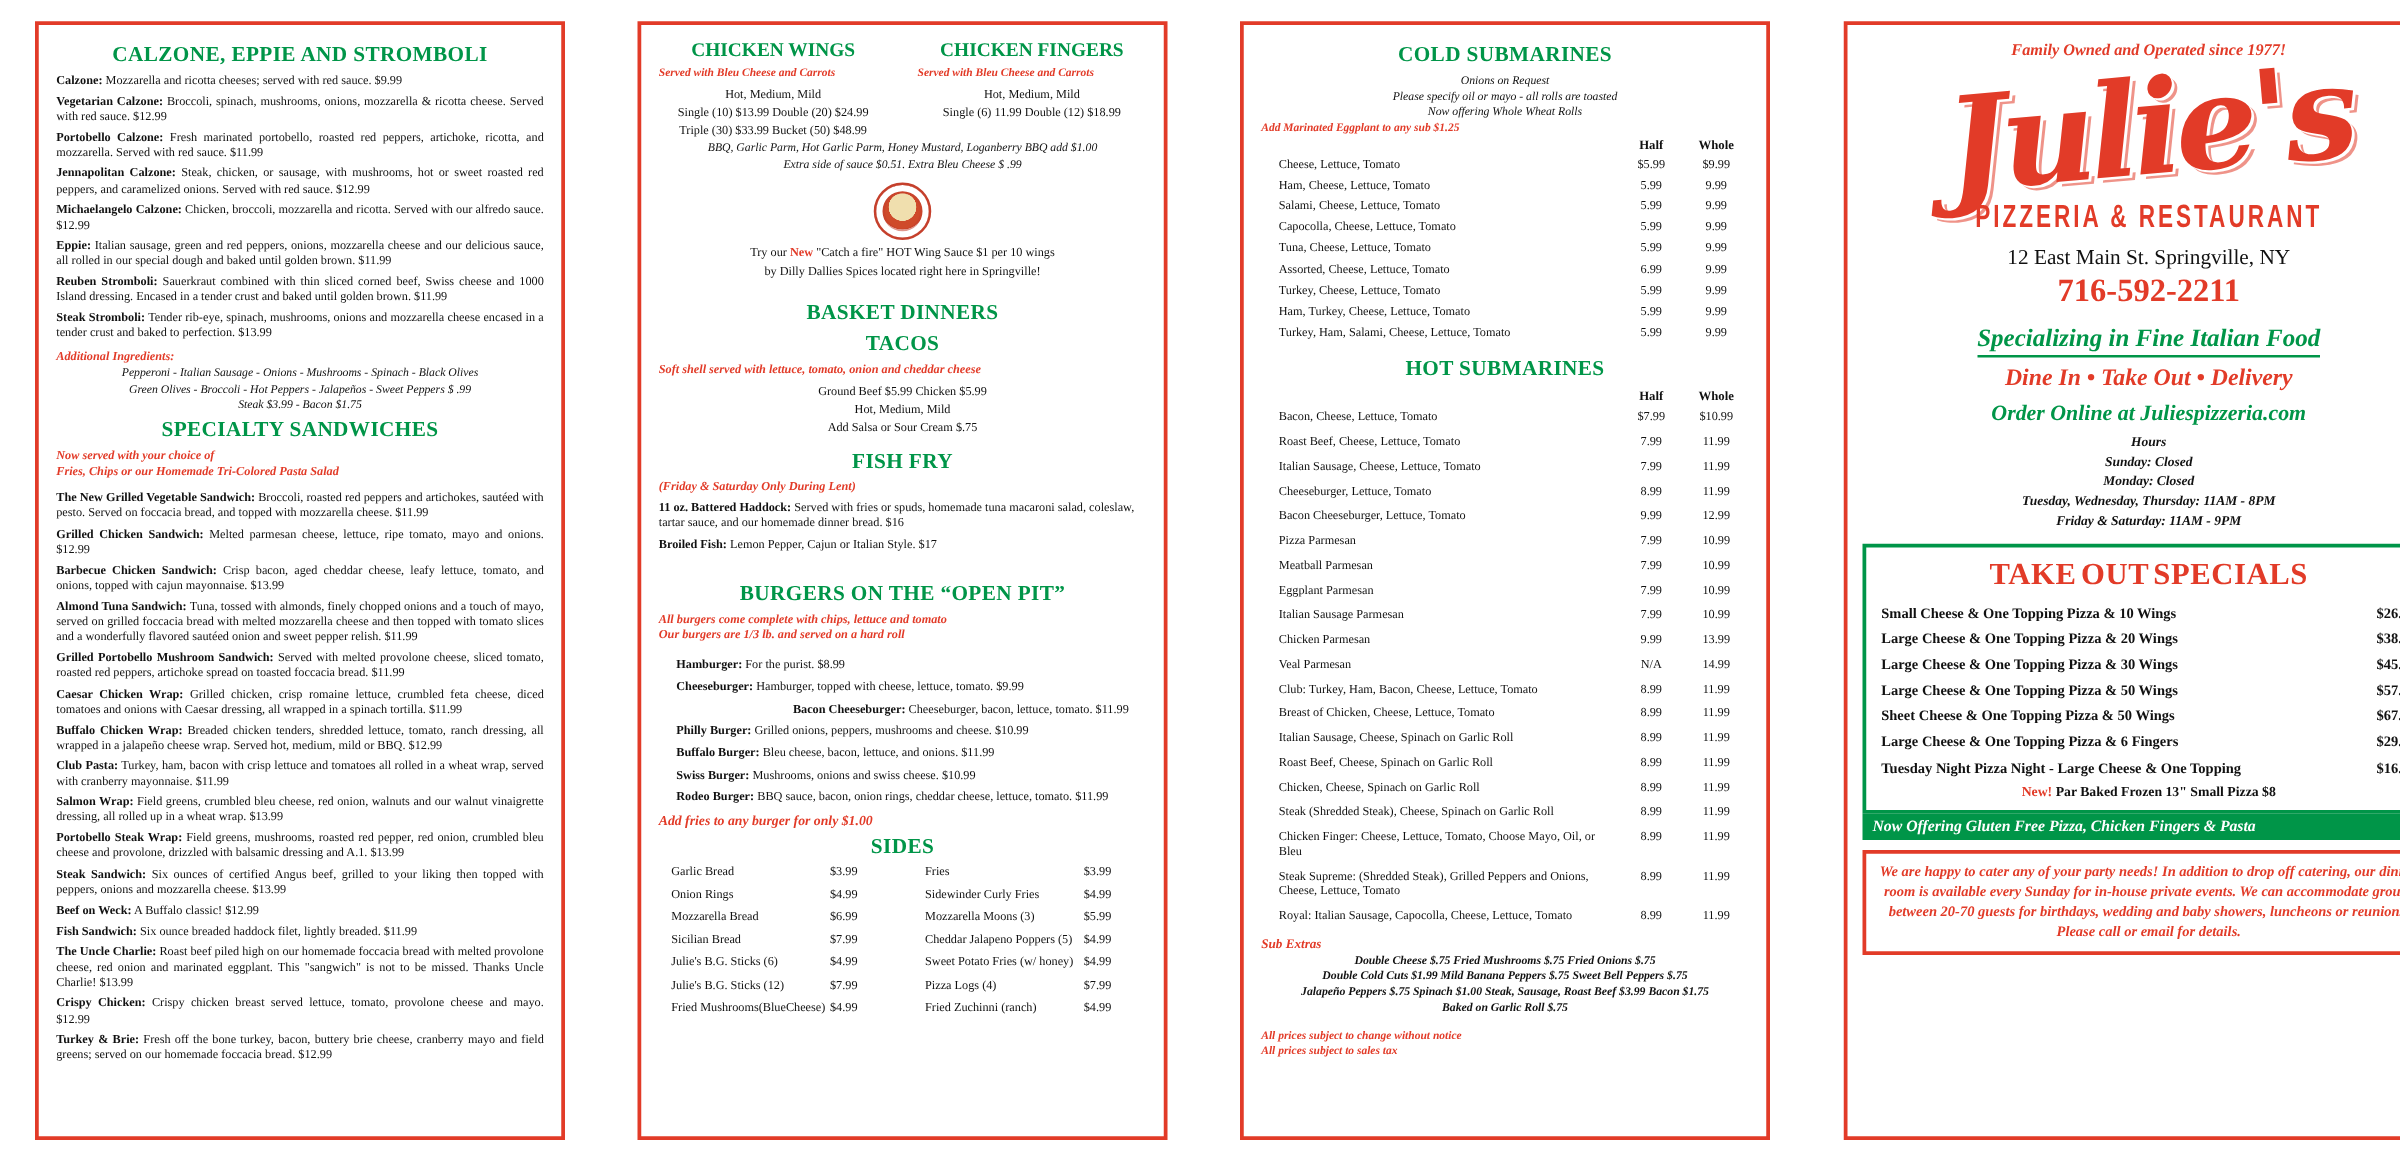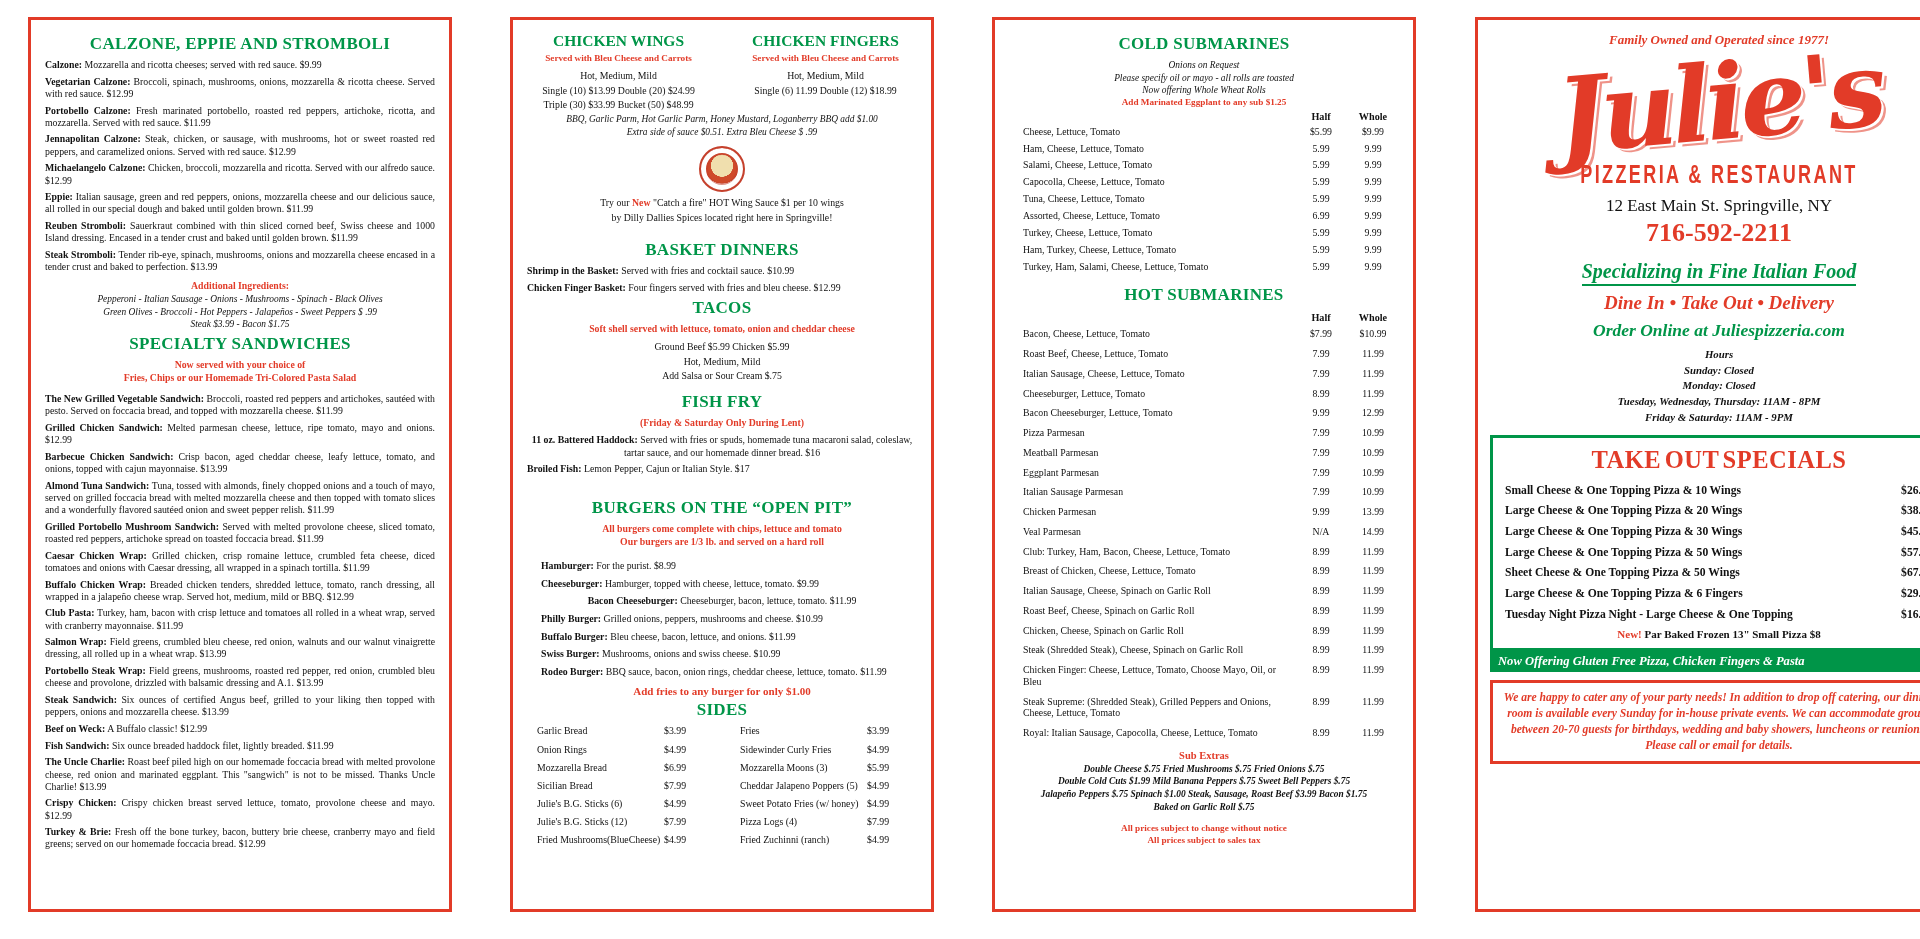--- a/index.html
+++ b/index.html
@@ -22,21 +22,21 @@
   #p3{left:992px;width:424px}
   #p4{left:1475px;width:488px;padding:8px 12px}
 
   h1.sec{color:var(--green);font-weight:700;text-align:center;
     font-size:17px;letter-spacing:.3px;margin:4px 0 5px}
   h2.sec{color:var(--green);font-weight:700;text-align:center;font-size:15.5px;margin:2px 0 3px}
 
   .mi{font-size:9.8px;line-height:1.24;margin:4.6px 0;text-align:justify}
   .mi b{font-weight:700}
 
-  .rnote{color:var(--red);font-weight:700;text-align:center;font-size:9.8px;line-height:1.3}
+  .rnote{color:var(--red);font-style:italic;font-weight:700;text-align:left;font-size:9.8px;line-height:1.3}
   .inote{font-style:italic;text-align:center;font-size:9.4px;line-height:1.35}
   .cline{text-align:center;font-size:9.8px;line-height:1.5}
   .sm{font-size:9.2px}
 
   
   .two-col{display:flex;gap:24px}
   .wcol{flex:1}
   .dilly{width:46px;height:46px;border-radius:50%;margin:8px auto 4px;
     border:2px solid #c5402c;
     background:radial-gradient(circle at 50% 42%, #f0dfae 0 34%, #cf4a2a 35% 55%, #fff 56%);
@@ -199,61 +199,55 @@
   <div class="inote">BBQ, Garlic Parm, Hot Garlic Parm, Honey Mustard, Loganberry BBQ add $1.00</div>
       <div class="inote">Extra side of sauce $0.51. Extra Bleu Cheese $ .99</div>
     </div>
 
   <div class="dilly"></div>
   <div class="cline promo"><span>Try our </span><span class="hl">New</span><span> "Catch a fire" HOT Wing Sauce $1 per 10 wings</span></div>
   <div class="cline">by Dilly Dallies Spices located right here in Springville!</div>
 
   <div class="gap10"></div>
   <h1 class="sec">BASKET DINNERS</h1>
-  <div>
-
-      <p class="mi" style="text-align:left"><b>Shrimp in the Basket:</b> <span>Served with fries and cocktail sauce. $10.99</span></p>
-
-      <p class="mi" style="text-align:left"><b>Chicken Finger Basket:</b> <span>Four fingers served with fries and bleu cheese. $12.99</span></p>
-    </div>
 
   <h1 class="sec">TACOS</h1>
   <div class="rnote">Soft shell served with lettuce, tomato, onion and cheddar cheese</div>
   <div class="gap4"></div>
   <div>
 
   <div class="cline">Ground Beef $5.99   Chicken $5.99</div>
       <div class="cline">Hot, Medium, Mild</div>
       <div class="cline">Add Salsa or Sour Cream $.75</div>
     </div>
 
   <h1 class="sec" style="margin-top:8px">FISH FRY</h1>
   <div class="rnote">(Friday &amp; Saturday Only During Lent)</div>
   <div>
 
-      <p class="mi" style="text-align:center"><b>11 oz. Battered Haddock:</b> <span>Served with fries or spuds, homemade tuna macaroni salad, coleslaw, tartar sauce, and our homemade dinner bread.  $16</span></p>
+      <p class="mi" style="text-align:left"><b>11 oz. Battered Haddock:</b> <span>Served with fries or spuds, homemade tuna macaroni salad, coleslaw, tartar sauce, and our homemade dinner bread.  $16</span></p>
 
       <p class="mi" style="text-align:left"><b>Broiled Fish:</b> <span>Lemon Pepper, Cajun or Italian Style.  $17</span></p>
     </div>
 
   <div class="gap14"></div>
   <h1 class="sec">BURGERS ON THE “OPEN PIT”</h1>
   <div>
 
   <div class="rnote">All burgers come complete with chips, lettuce and tomato</div>
       <div class="rnote">Our burgers are 1/3 lb. and served on a hard roll</div>
     </div>
   <div class="gap6"></div>
   <div style="padding:0 14px">
 
       <p class="mi" style="text-align:left;margin:5.5px 0"><b>Hamburger:</b> <span>For the purist. $8.99</span></p>
 
       <p class="mi" style="text-align:left;margin:5.5px 0"><b>Cheeseburger:</b> <span>Hamburger, topped with cheese, lettuce, tomato. $9.99</span></p>
 
-      <p class="mi" style="text-align:center;margin:5.5px 0"><b>Bacon Cheeseburger:</b> <span>Cheeseburger, bacon, lettuce, tomato. $11.99</span></p>
+      <p class="mi" style="text-align:right;margin:5.5px 0"><b>Bacon Cheeseburger:</b> <span>Cheeseburger, bacon, lettuce, tomato. $11.99</span></p>
 
       <p class="mi" style="text-align:left;margin:5.5px 0"><b>Philly Burger:</b> <span>Grilled onions, peppers, mushrooms and cheese. $10.99</span></p>
 
       <p class="mi" style="text-align:left;margin:5.5px 0"><b>Buffalo Burger:</b> <span>Bleu cheese, bacon, lettuce, and onions. $11.99</span></p>
 
       <p class="mi" style="text-align:left;margin:5.5px 0"><b>Swiss Burger:</b> <span>Mushrooms, onions and swiss cheese. $10.99</span></p>
 
       <p class="mi" style="text-align:left;margin:5.5px 0"><b>Rodeo Burger:</b> <span>BBQ sauce, bacon, onion rings, cheddar cheese, lettuce, tomato. $11.99</span></p>
     </div>
   <div class="rnote" style="font-size:11px;margin-top:6px">Add fries to any burger for only $1.00</div>

